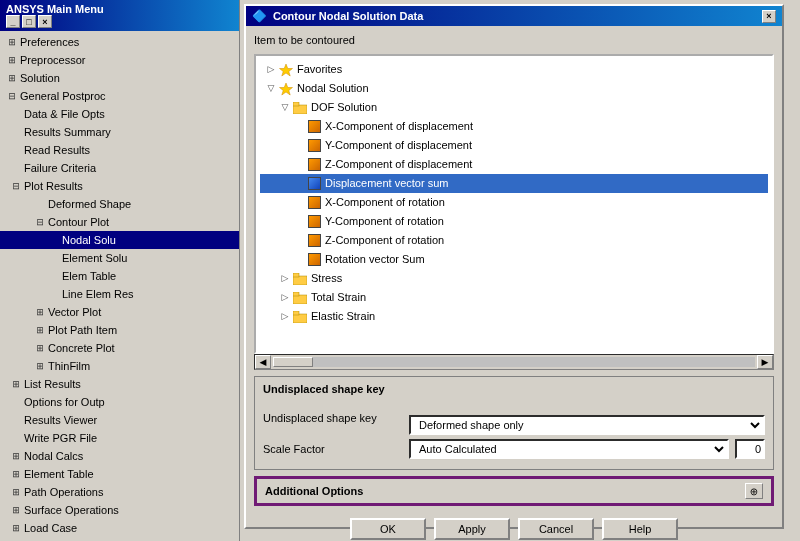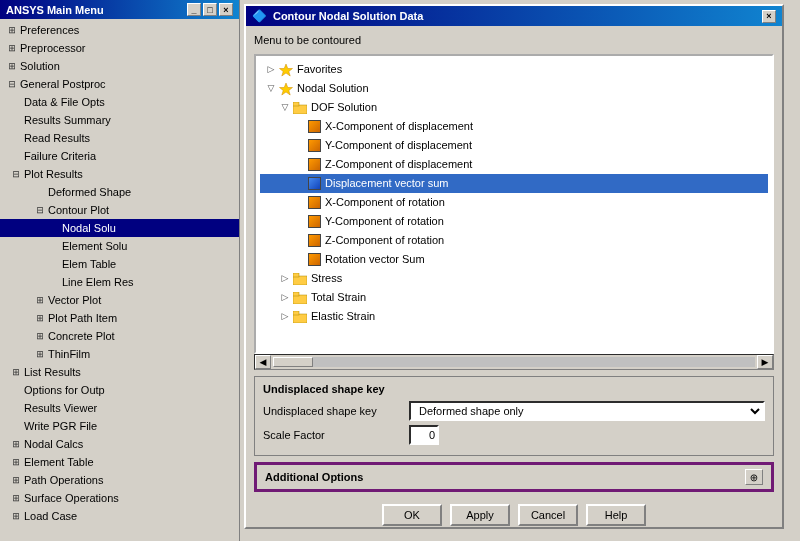--- a/index.html
+++ b/index.html
@@ -25,21 +25,22 @@
     }
 
     .left-panel-titlebar {
       background: linear-gradient(to right, #000080, #1084d0);
       color: white;
       font-weight: bold;
       font-size: 11px;
       padding: 3px 6px;
       display: flex;
       justify-content: space-between;
-      align-items: flex-end;
+      align-items: flex-start;
+      flex-direction: column;
     }
 
     .left-panel-titlebar-buttons {
       display: flex;
       gap: 2px;
     }
 
     .win-btn {
       width: 14px;
       height: 13px;
@@ -290,21 +291,21 @@
     
     .dialog-buttons {
       display: flex;
       justify-content: center;
       gap: 8px;
       padding: 6px 8px;
       flex-shrink: 0;
     }
 
     .btn {
-      width: 60px;
+      width: 76px;
       height: 22px;
       background: #d4d0c8;
       border: 2px solid;
       border-color: #ffffff #808080 #808080 #ffffff;
       font-size: 11px;
       cursor: pointer;
       display: flex;
       align-items: center;
       justify-content: center;
     }
@@ -504,21 +505,21 @@
     <div class="dialog-titlebar">
       <div class="dialog-title-left">
         <span style="font-size:12px;margin-right:6px;">🔷</span>
         <span>Contour Nodal Solution Data</span>
       </div>
       <div class="win-btn">×</div>
     </div>
 
     <div class="dialog-content">
 
-      <div style="font-size:11px; margin-bottom:2px;">Menu to be contoured</div>
+      <div style="font-size:11px; margin-bottom:2px;">Item to be contoured</div>
 
       <div class="list-section">
 
         <div class="tree-node d-i1">
           <span class="node-expand">▷</span>
           <span class="node-icon">
             <svg width="14" height="14" viewBox="0 0 14 14">
                 <polygon points="7,1 8.8,5.5 13.5,5.5 9.8,8.5 11.2,13 7,10 2.8,13 4.2,8.5 0.5,5.5 5.2,5.5" fill="#ffcc00" stroke="#cc8800" stroke-width="0.5"></polygon>
               </svg>
           </span>
@@ -651,30 +652,36 @@
         </div>
         <div style="width:16px; height:14px; background:#d4d0c8; border:1px solid; border-color:#fff #808080 #808080 #fff; display:flex; align-items:center; justify-content:center; font-size:9px;">▶</div>
       </div>
 
       <div class="options-section">
         <div class="options-title">Undisplaced shape key</div>
 
         <div class="form-row">
           <span class="form-label">Undisplaced shape key</span>
           <div class="select-wrapper">
-            <select style="width:100%; height:20px; font-size:11px; background:white; border:2px inset; border-color:#808080 #fff #fff #808080; padding:0 4px;">
+            <select style="width:100%; height:20px; font-size:11px; background:white; border:2px inset; border-color:#808080 #fff #fff #808080; padding:0 4px;margin-top:14px;">
               <option>Deformed shape only</option>
               <option>Undeformed shape</option>
               <option>Both</option>
             </select>
           </div>
         </div>
 
         <div class="form-row">
           <span class="form-label">Scale Factor</span>
+          <div class="select-wrapper" style="flex:1; position:relative;">
+            <select style="width:100%; height:20px; font-size:11px; background:white; border:2px inset; border-color:#808080 #fff #fff #808080; padding:0 4px;">
+              <option>Auto Calculated</option>
+              <option>Manual</option>
+            </select>
+          </div>
           <input class="input-text" type="text" value="0" style="width: 30px;">
         </div>
       </div>
 
       <div class="additional-section">
         <span class="additional-title">Additional Options</span>
         <div class="collapse-btn">⊕</div>
       </div>
 
       <div class="dialog-buttons">

